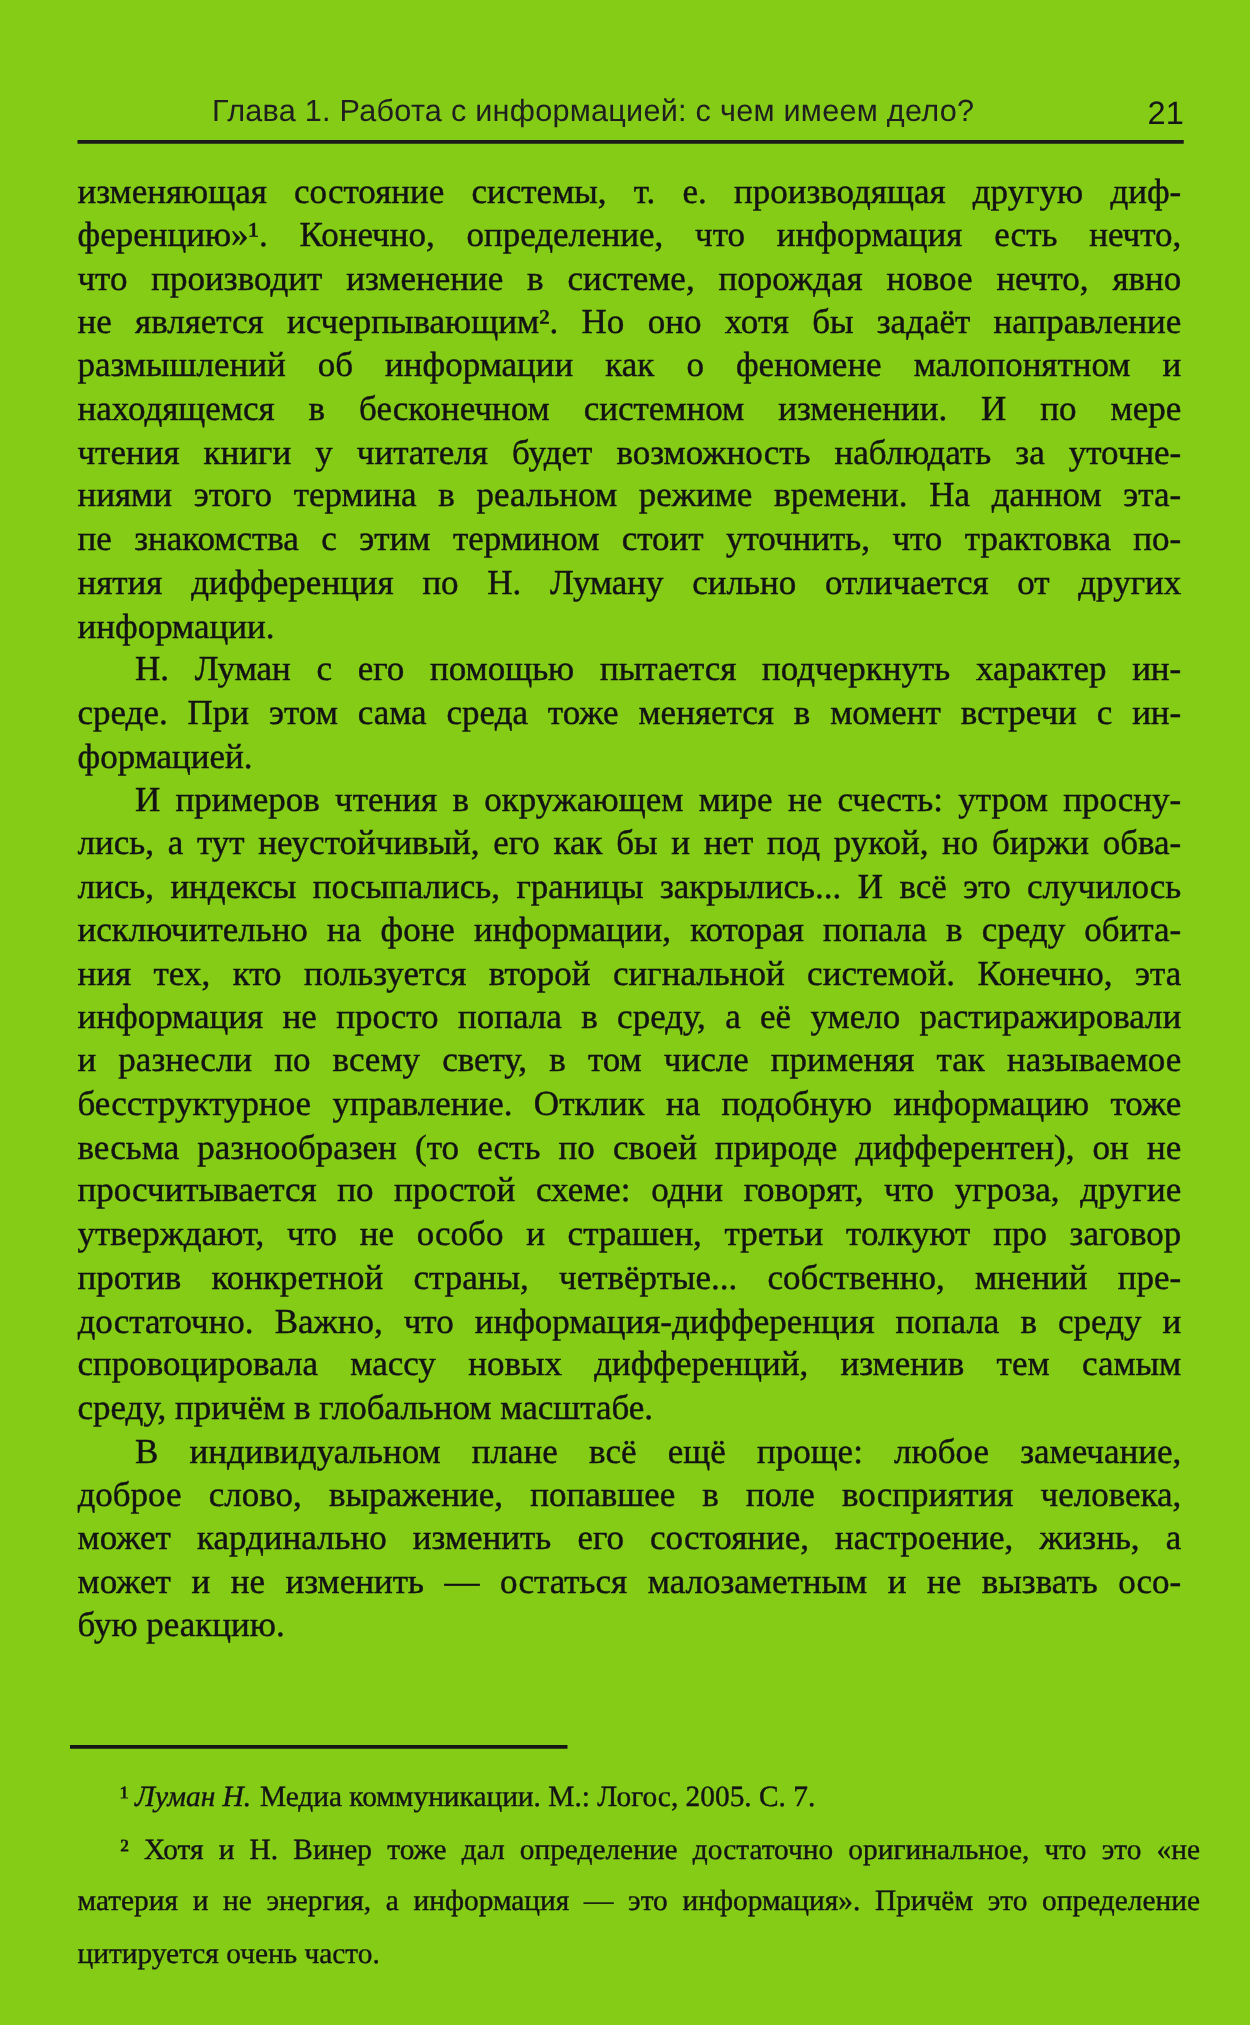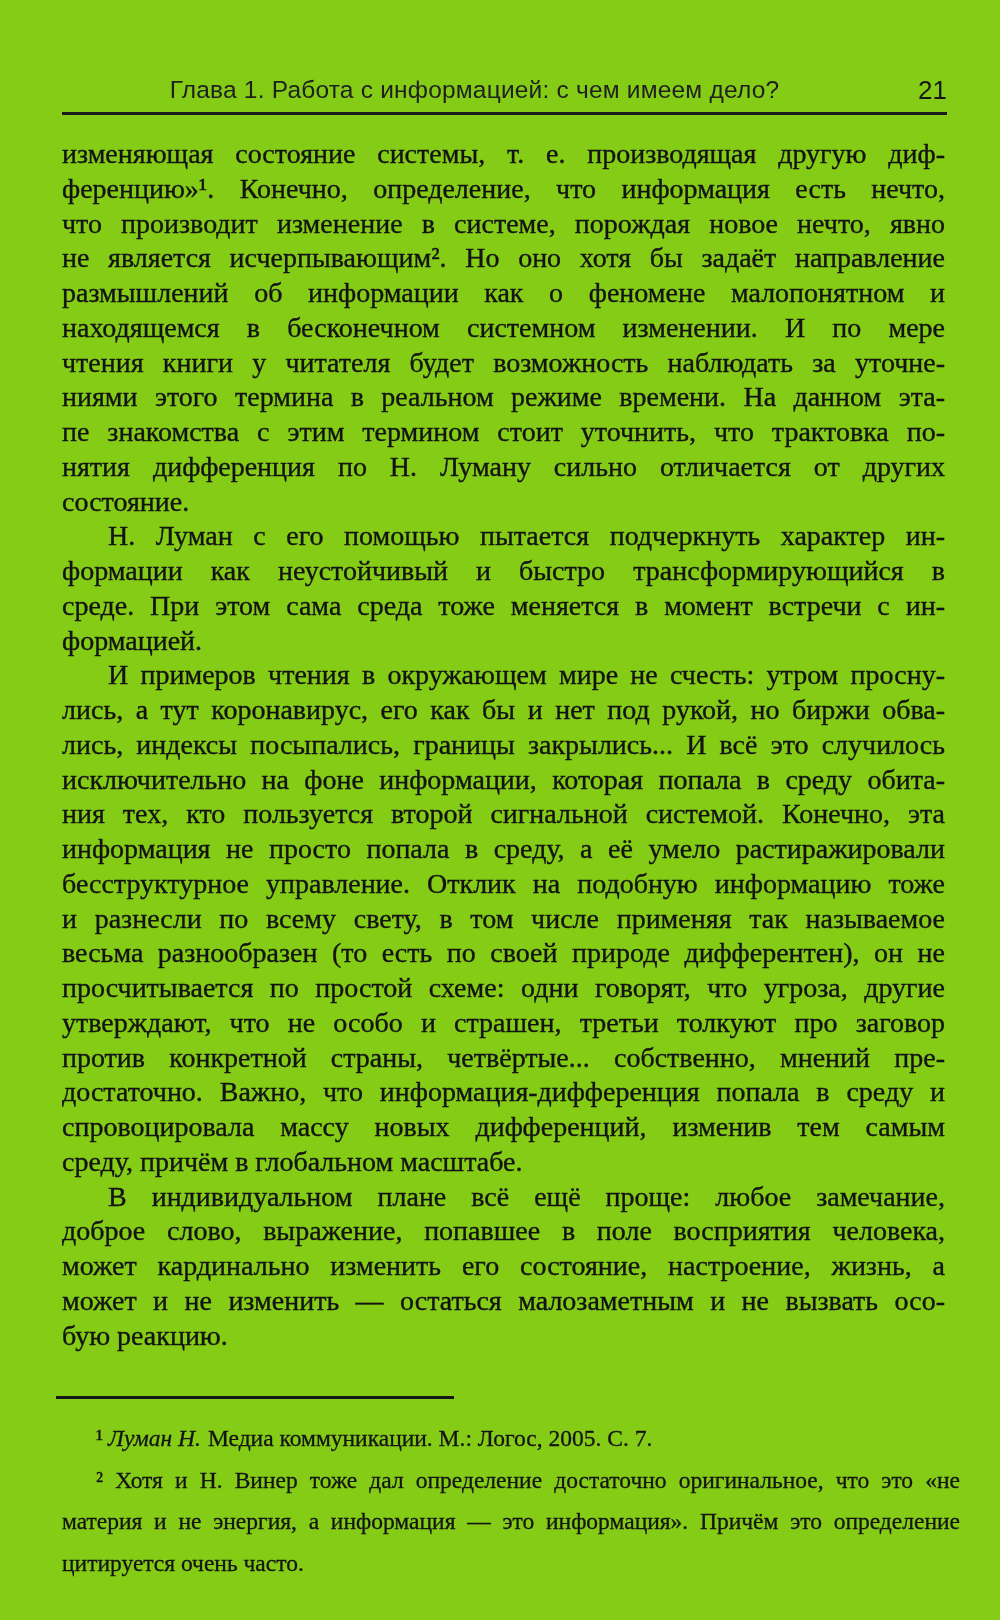--- a/index.html
+++ b/index.html
@@ -133,37 +133,36 @@
         <div class="line">изменяющая состояние системы, т. е. производящая другую диф-</div>
         <div class="line">ференцию»¹. Конечно, определение, что информация есть нечто,</div>
         <div class="line">что производит изменение в системе, порождая новое нечто, явно</div>
         <div class="line">не является исчерпывающим². Но оно хотя бы задаёт направление</div>
         <div class="line">размышлений об информации как о феномене малопонятном и</div>
         <div class="line">находящемся в бесконечном системном изменении. И по мере</div>
         <div class="line">чтения книги у читателя будет возможность наблюдать за уточне-</div>
         <div class="line">ниями этого термина в реальном режиме времени. На данном эта-</div>
         <div class="line">пе знакомства с этим термином стоит уточнить, что трактовка по-</div>
         <div class="line">нятия дифференция по Н. Луману сильно отличается от других</div>
-        <div class="line last">состояние.</div>
+        <div class="line last">информации.</div>
       </div>
       <div class="para">
         <div class="line indent">Н. Луман с его помощью пытается подчеркнуть характер ин-</div>
-        <div class="line">формации как неустойчивый и быстро трансформирующийся в</div>
         <div class="line">среде. При этом сама среда тоже меняется в момент встречи с ин-</div>
         <div class="line last">формацией.</div>
       </div>
       <div class="para">
         <div class="line indent">И примеров чтения в окружающем мире не счесть: утром просну-</div>
-        <div class="line">лись, а тут коронавирус, его как бы и нет под рукой, но биржи обва-</div>
+        <div class="line">лись, а тут неустойчивый, его как бы и нет под рукой, но биржи обва-</div>
         <div class="line">лись, индексы посыпались, границы закрылись... И всё это случилось</div>
         <div class="line">исключительно на фоне информации, которая попала в среду обита-</div>
         <div class="line">ния тех, кто пользуется второй сигнальной системой. Конечно, эта</div>
         <div class="line">информация не просто попала в среду, а её умело растиражировали</div>
+        <div class="line">и разнесли по всему свету, в том числе применяя так называемое</div>
         <div class="line">бесструктурное управление. Отклик на подобную информацию тоже</div>
-        <div class="line">и разнесли по всему свету, в том числе применяя так называемое</div>
         <div class="line">весьма разнообразен (то есть по своей природе дифферентен), он не</div>
         <div class="line">просчитывается по простой схеме: одни говорят, что угроза, другие</div>
         <div class="line">утверждают, что не особо и страшен, третьи толкуют про заговор</div>
         <div class="line">против конкретной страны, четвёртые... собственно, мнений пре-</div>
         <div class="line">достаточно. Важно, что информация-дифференция попала в среду и</div>
         <div class="line">спровоцировала массу новых дифференций, изменив тем самым</div>
         <div class="line last">среду, причём в глобальном масштабе.</div>
       </div>
       <div class="para">
         <div class="line indent">В индивидуальном плане всё ещё проще: любое замечание,</div>

